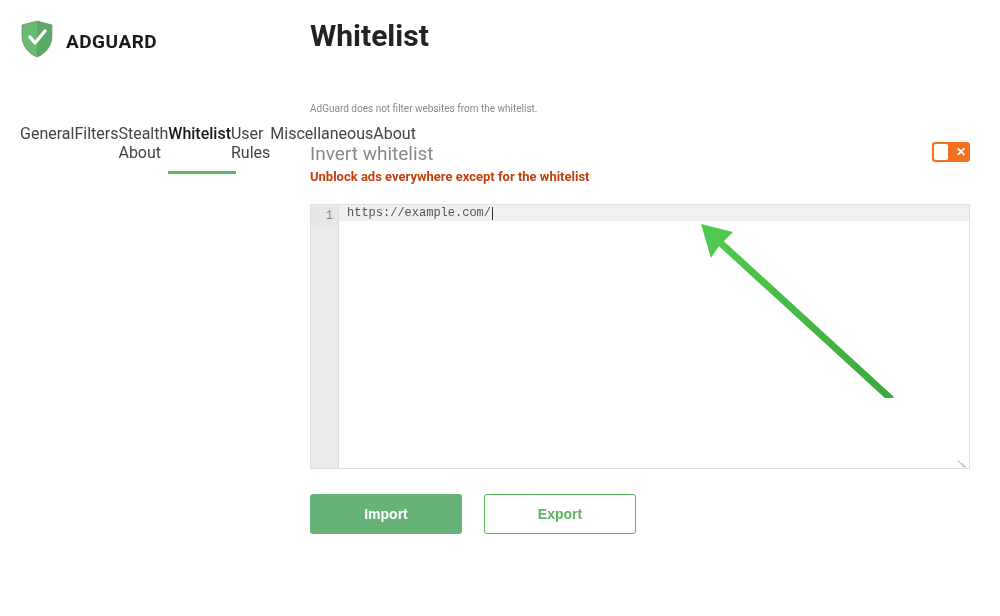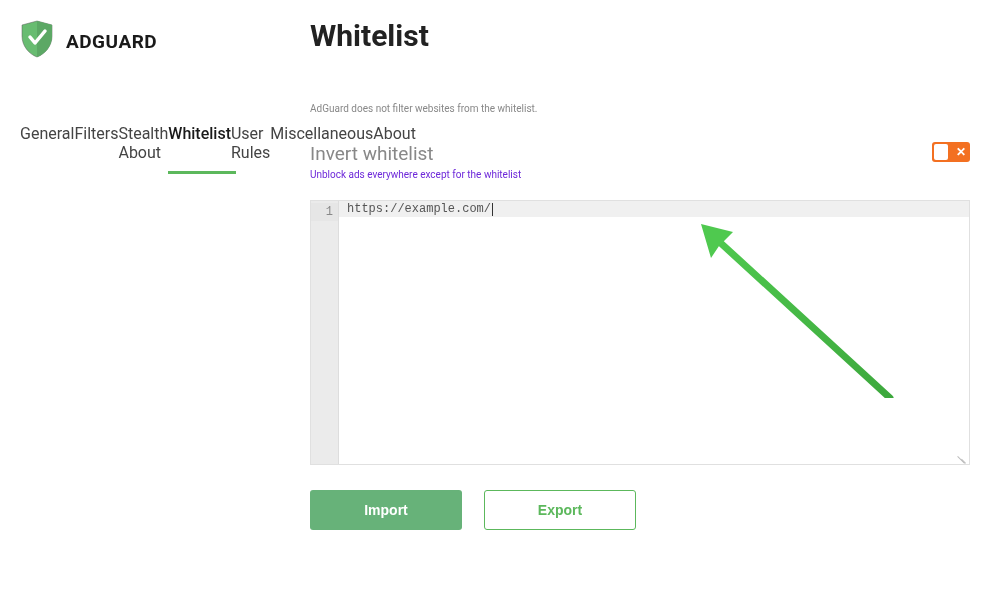--- a/index.html
+++ b/index.html
@@ -81,22 +81,23 @@
     }
     .setting-text {
       flex: 1;
     }
     .setting-title {
       font-size: 19px;
       color: #888;
       margin-bottom: 4px;
     }
     .setting-subtitle {
-      font-size: 10px;
-      color: #6d28d9;
+      font-size: 13px;
+      color: #c2410c;
+      font-weight: bold;
     }
     .toggle {
       width: 38px;
       height: 20px;
       background: #f37021;
       border-radius: 3px;
       position: relative;
       cursor: pointer;
       display: flex;
       align-items: center;

